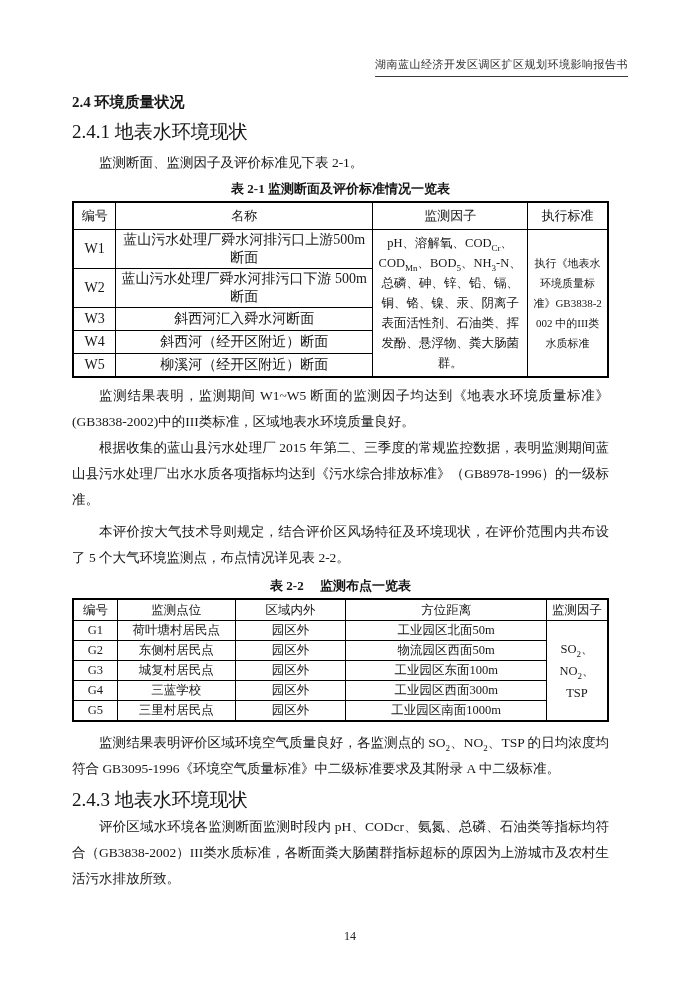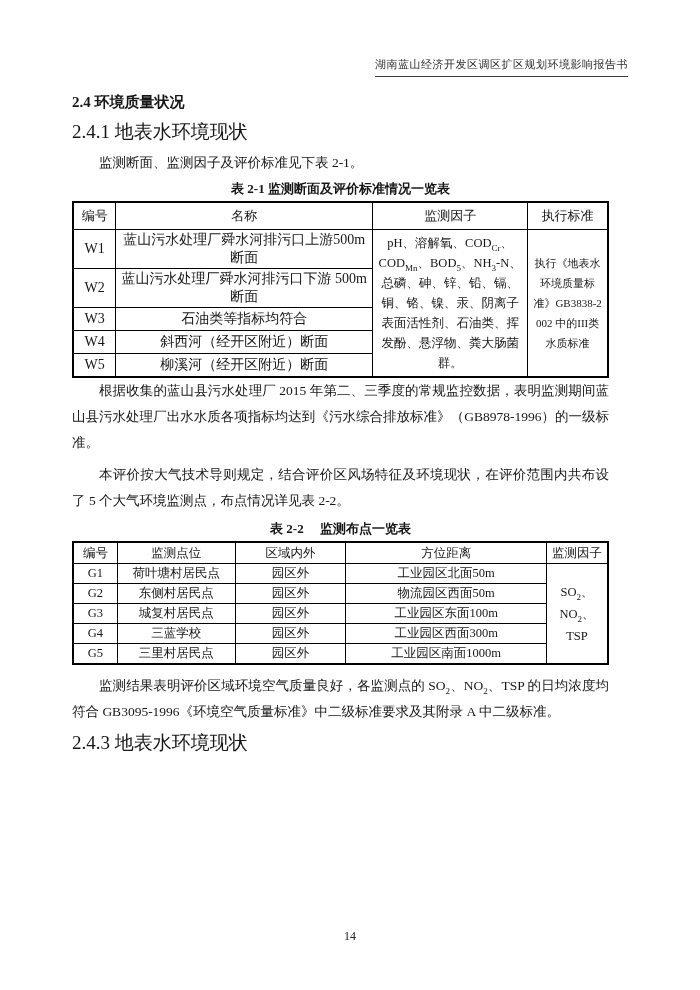--- a/index.html
+++ b/index.html
@@ -77,33 +77,34 @@
           <td>蓝山污水处理厂舜水河排污口上游500m断面</td>
           <td class="cell-factors" rowspan="5"><span>pH、溶解氧、COD</span><sub>Cr</sub><span>、COD</span><sub>Mn</sub><span>、BOD</span><sub>5</sub><span>、NH</span><sub>3</sub><span>-N、总磷、砷、锌、铅、镉、铜、铬、镍、汞、阴离子表面活性剂、石油类、挥发酚、悬浮物、粪大肠菌群。</span></td>
           <td class="cell-standard" rowspan="5">执行《地表水环境质量标准》GB3838-2002 中的III类水质标准</td>
         </tr>
         <tr>
           <td>W2</td>
           <td>蓝山污水处理厂舜水河排污口下游 500m 断面</td>
         </tr>
         <tr>
           <td>W3</td>
-          <td>石油类等指标均符合</td>
+          <td>斜西河汇入舜水河断面</td>
         </tr>
         <tr>
           <td>W4</td>
           <td>斜西河（经开区附近）断面</td>
         </tr>
         <tr>
           <td>W5</td>
           <td>柳溪河（经开区附近）断面</td>
         </tr>
       </tbody>
     </table>
 
+    <p class="para" style="margin-top:5px">监测结果表明，监测期间 W1~W5 断面的监测因子均达到《地表水环境质量标准》(GB3838-2002)中的III类标准，区域地表水环境质量良好。</p>
     <p class="para">根据收集的蓝山县污水处理厂 2015 年第二、三季度的常规监控数据，表明监测期间蓝山县污水处理厂出水水质各项指标均达到《污水综合排放标准》（GB8978-1996）的一级标准。</p>
 
     <p class="para tight">本评价按大气技术导则规定，结合评价区风场特征及环境现状，在评价范围内共布设了 5 个大气环境监测点，布点情况详见表 2-2。</p>
 
     <div class="table-title" style="margin-top:4px">表 2-2　 监测布点一览表</div>
 
     <table class="doc-table t2">
       <colgroup>
           <col style="width:8.3%">
           <col style="width:22%">
@@ -151,18 +152,19 @@
           <td>三里村居民点</td>
           <td>园区外</td>
           <td>工业园区南面1000m</td>
         </tr>
       </tbody>
     </table>
 
     <p class="para" style="margin-top:8px"><span>监测结果表明评价区域环境空气质量良好，各监测点的 SO</span><sub>2</sub><span>、NO</span><sub>2</sub><span>、TSP 的日均浓度均符合 GB3095-1996《环境空气质量标准》中二级标准要求及其附录 A 中二级标准。</span></p>
 
     <div class="h-level2">2.4.3  地表水环境现状</div>
+    <p class="para">评价区域水环境各监测断面监测时段内 pH、CODcr、氨氮、总磷、石油类等指标均符合（GB3838-2002）III类水质标准，各断面粪大肠菌群指标超标的原因为上游城市及农村生活污水排放所致。</p>
 
   </div>
 
   <div class="footer-pageno">14</div>
 
 </div>
 
 </body></html>

